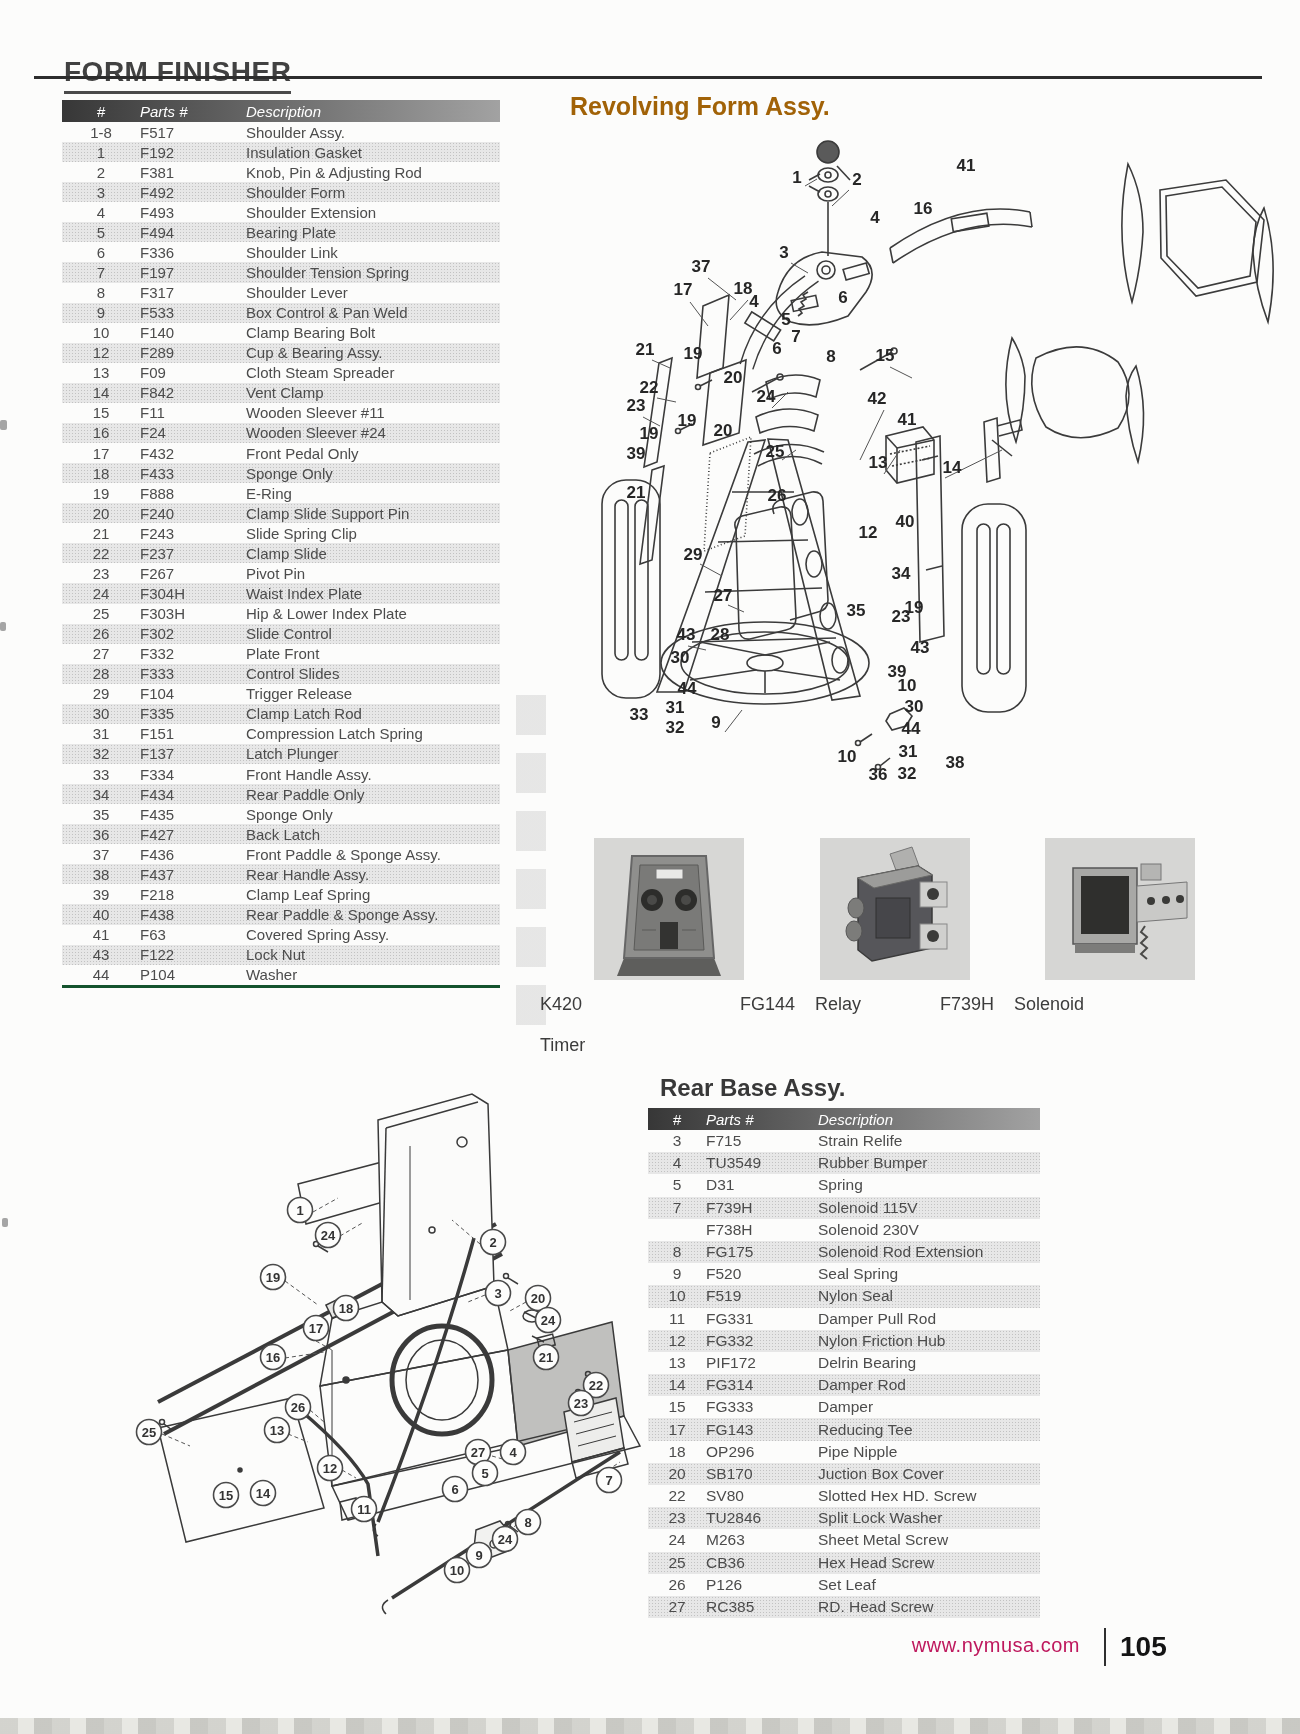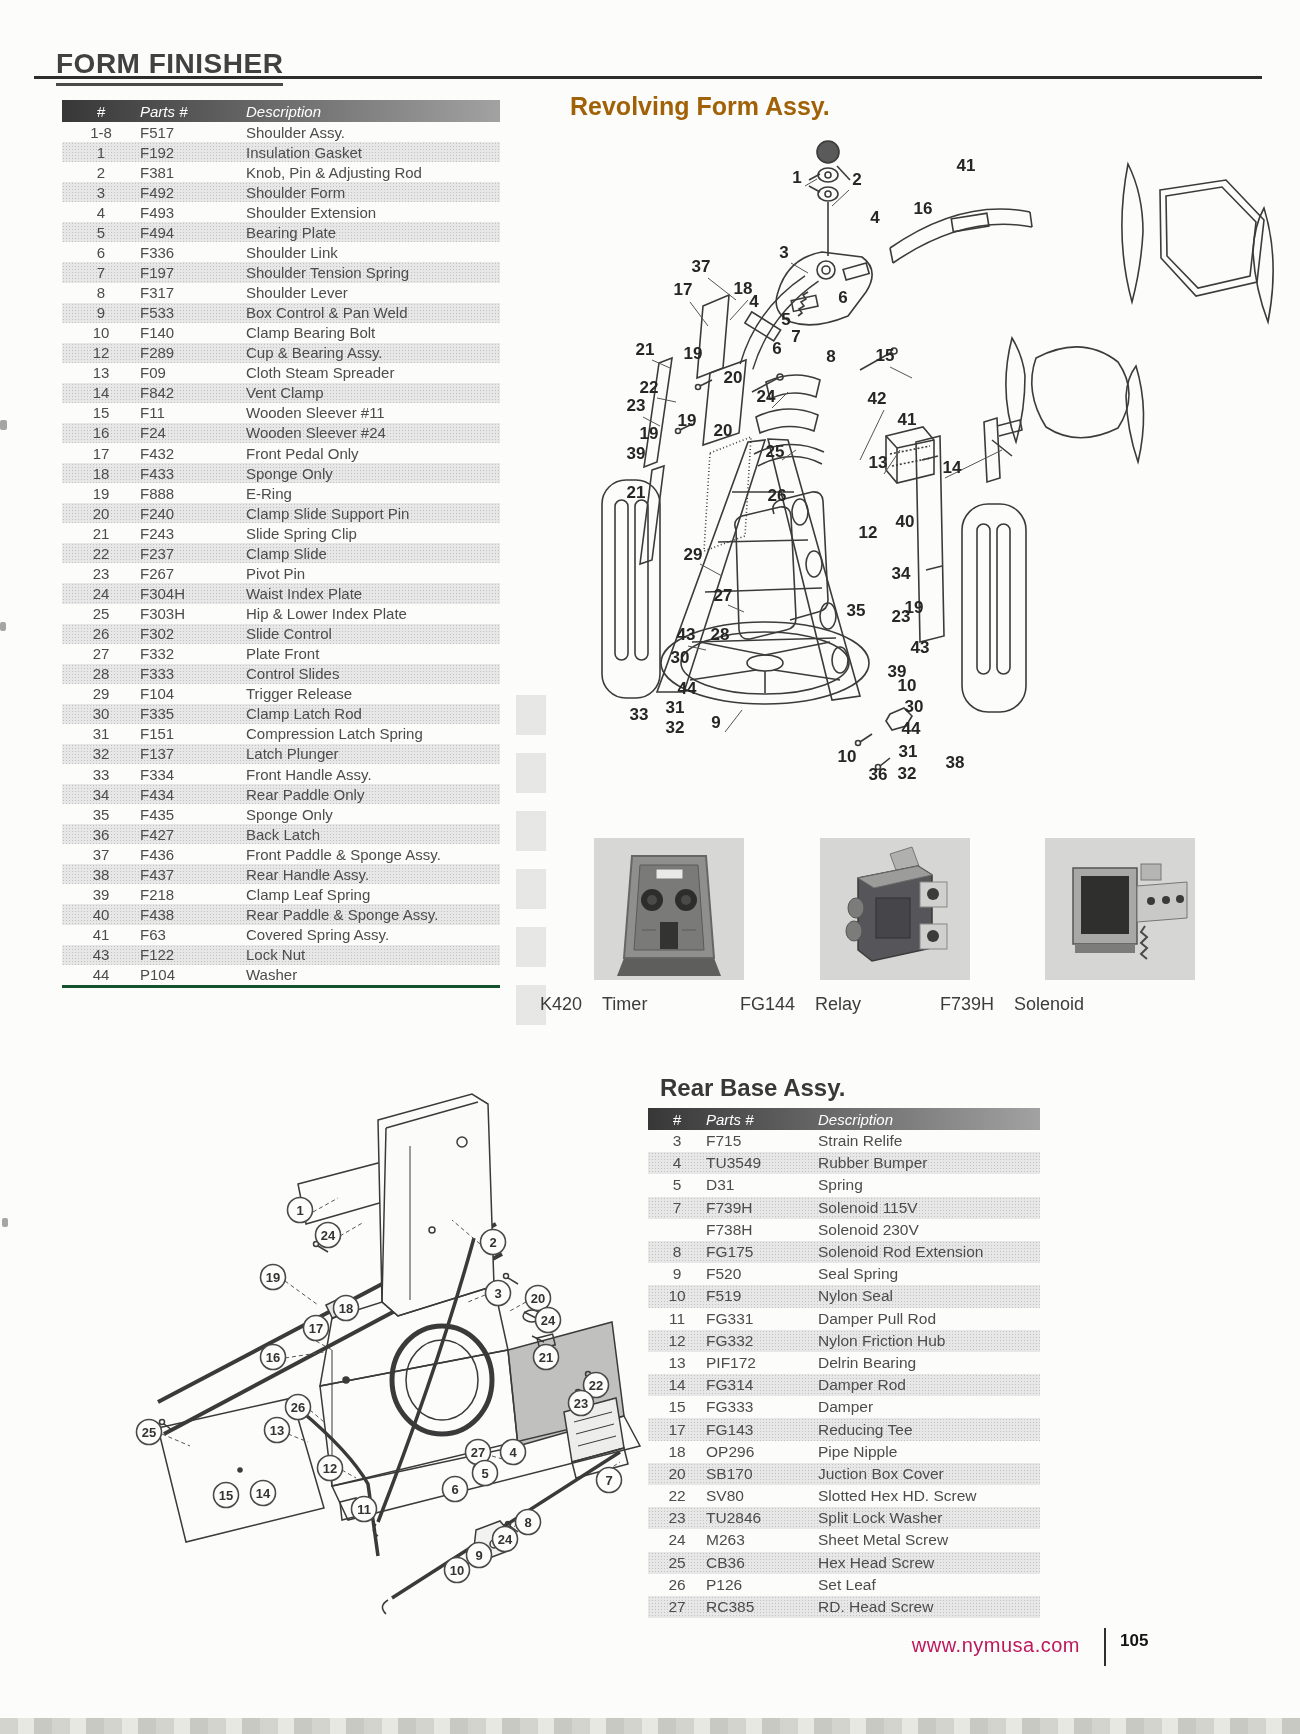--- a/index.html
+++ b/index.html
@@ -5,21 +5,21 @@
   html,body{margin:0;padding:0;background:#e8e8e8;}
   .page{position:relative;width:1300px;height:1734px;background:#fcfcfb;
         font-family:"Liberation Sans",sans-serif;overflow:hidden;margin:0 auto;}
 
   
   .brand-box{position:absolute;left:758px;top:8px;width:396px;height:54px;
              background:linear-gradient(180deg,#858585,#6d6d6d);
              display:flex;align-items:center;justify-content:flex-end;
              padding-right:18px;box-sizing:border-box;}
   .brand-box span{color:#ffffff;font-size:42px;font-weight:bold;font-style:italic;letter-spacing:1px;}
-  .section-title{position:absolute;left:48px;top:40px;margin:8px;font-size:28px;font-weight:bold;
+  .section-title{position:absolute;left:48px;top:40px;margin:16px;font-size:28px;font-weight:bold;
                  color:#414141;letter-spacing:.5px;border-bottom:3px solid #4a4a4a;padding-bottom:3px;}
   .rule{position:absolute;left:34px;top:76px;width:1228px;height:3px;background:#2d2d2d;}
 
   
   .ptable{position:absolute;}
   #left-table{left:62px;top:100px;width:438px;}
   #rear-table{left:648px;top:1108px;width:392px;}
   .thead{display:flex;height:22px;align-items:center;
          background:linear-gradient(90deg,#373737,#a2a2a2);
          color:#fff;font-style:italic;font-size:15px;}
@@ -39,27 +39,27 @@
   .rear-title{position:absolute;left:648px;top:1062px;margin:12px;font-size:24px;font-weight:bold;color:#383838;}
 
   svg.diagram{position:absolute;}
   #rev-svg{left:560px;top:130px;}
   #rear-svg{left:80px;top:1050px;}
 
   
   .photo{position:absolute;top:838px;width:150px;height:142px;background:#d7d7d5;}
   #photo-timer{left:594px;} #photo-relay{left:820px;} #photo-solenoid{left:1045px;}
   .photo-label{position:absolute;top:994px;font-size:18px;color:#3c3c3c;display:flex;gap:20px;}
-  #label-timer{left:540px;} #label-relay{left:740px;} #label-solenoid{left:940px;}
+  #label-timer{left:540px;flex-direction:column;} #label-relay{left:740px;} #label-solenoid{left:940px;}
 
   
   .footer-site{position:absolute;top:1634px;left:860px;width:220px;text-align:right;
                font-size:20px;color:#be185d;letter-spacing:.5px;}
   .footer-bar{position:absolute;top:1628px;left:1104px;width:2px;height:38px;background:#2f2f2f;}
-  .footer-page{position:absolute;top:1631px;left:1120px;font-size:17px;font-weight:bold;color:#141414;}
+  .footer-page{position:absolute;top:1631px;left:1120px;font-size:28px;font-weight:bold;color:#141414;}
   .bottom-strip{position:absolute;left:0;top:1718px;width:1300px;height:16px;opacity:.8;
       background:repeating-linear-gradient(90deg,#c9c9c3 0 18px,#e3e3dd 18px 34px,#bcbcb6 34px 52px);}
 
   
   .filmstrip{position:absolute;left:516px;top:695px;width:30px;height:345px;
       background:repeating-linear-gradient(180deg,rgba(190,190,190,.35) 0 40px,transparent 40px 58px);}
   .speck{position:absolute;background:#a5a5a5;border-radius:2px;}
   #speck1{left:0;top:420px;width:7px;height:10px;}
   #speck2{left:0;top:622px;width:6px;height:9px;}
   #speck3{left:2px;top:1218px;width:6px;height:9px;}

